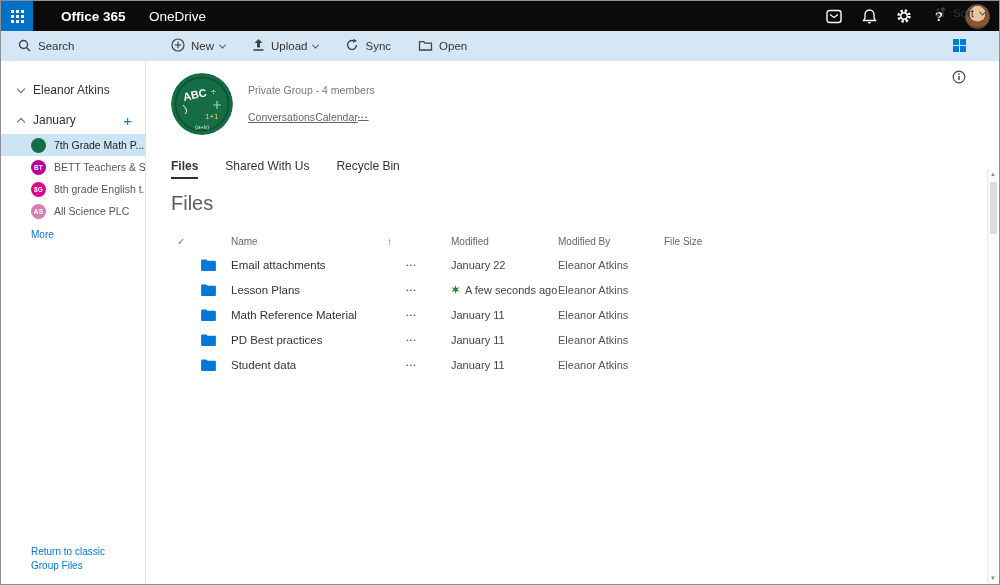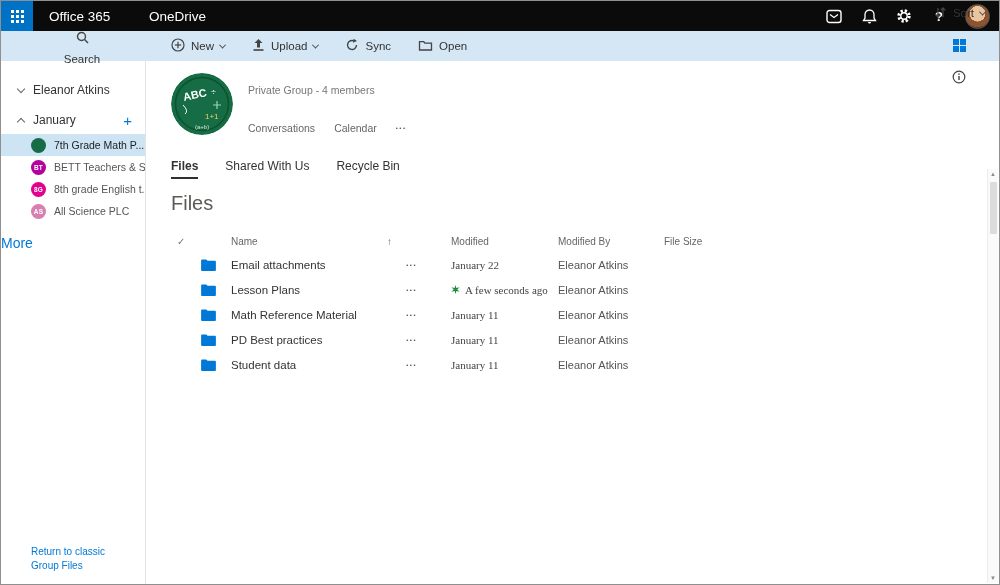--- a/index.html
+++ b/index.html
@@ -4,83 +4,83 @@
 <style>
   * { margin:0; padding:0; box-sizing:border-box; }
   body { background:#e8e8e8; font-family:"Liberation Sans", sans-serif; }
   .page { width:1000px; height:585px; background:#fff; border:1px solid #8f8f8f; position:relative; overflow:hidden; }
 
   
   .topbar { height:30px; background:#0b0b0b; position:relative; display:flex; align-items:center; color:#fff; }
   .waffle-btn { width:32px; height:30px; background:#0072c6; display:grid; place-items:center; cursor:pointer; flex:0 0 auto; }
   .waffle { display:grid; grid-template-columns:repeat(3,3px); grid-gap:2px; }
   .waffle i { width:3px; height:3px; background:#fff; display:block; }
-  .brand { font-size:13.5px; margin-left:16px; white-space:nowrap; }
+  .brand { font-size:13.5px; margin-left:28px; white-space:nowrap;font-weight:bold; }
   .appname { position:absolute; left:148px; font-size:13.5px; white-space:nowrap; }
   .topbar-right { margin-left:auto; display:flex; align-items:center; gap:17px; padding-right:9px; }
   .tb-icon { display:grid; place-items:center; width:18px; height:18px; cursor:pointer; }
   .help-txt { font-size:13px; font-weight:bold; color:#fff; }
   .user-avatar { width:25px; height:25px; border-radius:50%; border:1px solid #555;
     background:radial-gradient(circle at 50% 38%, #e9c49e 0 42%, #8a5430 43% 72%, #5d3319 73% 100%); cursor:pointer; }
 
   
   .commandbar { height:30px; background:#d5e7f4; display:flex; align-items:center; position:relative; font-size:11.5px; color:#333; }
-  .searchbox { width:145px; height:100%; display:flex; align-items:center; gap:7px; padding-left:17px; cursor:text;flex-direction:column; }
+  .searchbox { width:145px; height:100%; display:flex; align-items:center; gap:7px; padding-left:17px; cursor:text; }
   .commands { display:flex; align-items:center; gap:27px; margin-left:25px; }
   .cmd { display:flex; align-items:center; gap:6px; cursor:pointer; }
   .chev { width:5px; height:5px; border-right:1.3px solid #444; border-bottom:1.3px solid #444; transform:rotate(45deg) translate(-1px,-1px); display:inline-block; }
   .cbar-right { position:absolute; right:14px; display:flex; align-items:center; gap:18px;flex-direction:column; }
   .grid-icon { display:grid; grid-template-columns:6px 6px; grid-gap:1.5px; cursor:pointer; }
   .grid-icon i { width:6px; height:6px; background:#0078d7; display:block; }
 
   
   .bodywrap { display:flex; height:523px; }
   .sidebar { width:145px; border-right:1px solid #e4e4e4; padding-top:18px; position:relative; flex:0 0 auto; }
   .side-user { display:flex; align-items:center; gap:9px; padding-left:17px; height:22px; font-size:12px; color:#333; cursor:pointer; }
   .chev-down { width:6px; height:6px; border-right:1.4px solid #666; border-bottom:1.4px solid #666; transform:rotate(45deg); margin-top:-3px; }
   .chev-up { width:6px; height:6px; border-right:1.4px solid #666; border-bottom:1.4px solid #666; transform:rotate(225deg); margin-top:3px; }
   .side-groups-hdr { display:flex; align-items:center; gap:9px; padding-left:17px; height:22px; font-size:12px; color:#333; margin-top:8px; cursor:pointer; }
   .plus { margin-left:auto; margin-right:13px; color:#0078d7; font-size:15px; line-height:1; cursor:pointer; }
   .group-list { margin-top:3px; }
   .group-item { display:flex; align-items:center; gap:8px; padding-left:30px; height:22px; font-size:10.5px; color:#555; cursor:pointer; }
   .group-item.selected { background:#cde4f5; color:#222; }
   .mini-av { width:15px; height:15px; border-radius:50%; color:#fff; font-size:6.5px; font-weight:bold; display:grid; place-items:center; flex:0 0 auto; letter-spacing:.2px; }
   .gname { white-space:nowrap; overflow:hidden; }
-  .more-link { display:block; margin-top:13px; color:#0078d7; font-size:14px; cursor:pointer; }
+  .more-link { display:block; padding-left:30px; margin-top:7px; color:#0078d7; font-size:10px; cursor:pointer; }
   .classic-link { position:absolute; left:30px; bottom:12px; width:100px; color:#0078d7; font-size:10px; line-height:1.35; cursor:pointer; }
 
   
   .main { flex:1; padding-left:25px; position:relative; overflow:hidden; }
   .group-header { display:flex; margin-top:12px; }
   .group-avatar { width:62px; height:62px; border-radius:50%; overflow:hidden; flex:0 0 auto; }
   .gh-text { margin-left:15px; padding-top:5px; }
   .gh-title { font-size:16.5px; color:#333; }
   .gh-sub { font-size:10.5px; color:#777; margin-top:6px; }
-  .gh-links { display:flex; align-items:center; gap:19px; margin-top:26px; font-size:10.5px; color:#666; }
+  .gh-links { display:flex; align-items:center; margin-top:15px; font-size:10.5px; color:#666;text-decoration:underline; }
   .gh-links span { cursor:pointer; }
   .dots { font-size:6px; letter-spacing:1.5px; color:#555; cursor:pointer; }
 
   .tabs { display:flex; gap:27px; margin-top:24px; font-size:12px; color:#333; }
   .tab { padding-bottom:4px; cursor:pointer; }
   .tab.active { font-weight:bold; border-bottom:2px solid #2f2f2f; }
 
   .files-heading { font-size:20px; font-weight:300; color:#5d5b58; margin-top:13px; }
 
   .ftable { margin-top:15px; width:730px; }
   .frow, .fhead { display:grid; grid-template-columns:24px 30px 156px 44px 107px 106px 80px; align-items:center; }
   .fhead { height:22px; font-size:10px; color:#666; }
   .fhead .c-check { padding-left:6px; font-size:10px; color:#777; cursor:pointer; }
   .fhead .c-name { padding-left:6px; cursor:pointer; }
   .fhead .c-sort { padding-left:6px; font-size:10px; cursor:pointer; }
   .fhead .c-mod, .fhead .c-modby, .fhead .c-size { padding-left:26px; cursor:pointer; white-space:nowrap; }
   .frow { height:25px; font-size:11.5px; cursor:pointer; }
   .frow .c-icon { padding-left:6px; display:flex; align-items:center; }
   .frow .c-name { padding-left:6px; color:#333; white-space:nowrap; }
   .frow .c-menu { justify-self:end; padding-right:8px; }
-  .frow .c-mod { padding-left:26px; color:#444; font-size:11px; display:flex; align-items:center; gap:5px; white-space:nowrap;font-family:Liberation Serif, serif; }
+  .frow .c-mod { padding-left:26px; color:#444; font-size:11px; display:flex; align-items:center; gap:5px; white-space:nowrap; }
   .frow .c-modby { padding-left:26px; color:#555; font-size:11px; white-space:nowrap; }
 
   
   .scrollbar { position:absolute; right:1px; top:168px; bottom:1px; width:11px; background:#fafafa; border-left:1px solid #ededed; display:flex; flex-direction:column; align-items:center; justify-content:space-between; padding:2px 0; cursor:pointer; }
   .sb-arrow { font-size:6px; color:#8a8a8a; line-height:1; }
   .sb-thumb { position:absolute; top:13px; left:2px; width:7px; height:52px; background:#dcdcdc; border-radius:1px; }
 </style>
 </head>
 <body>
 

